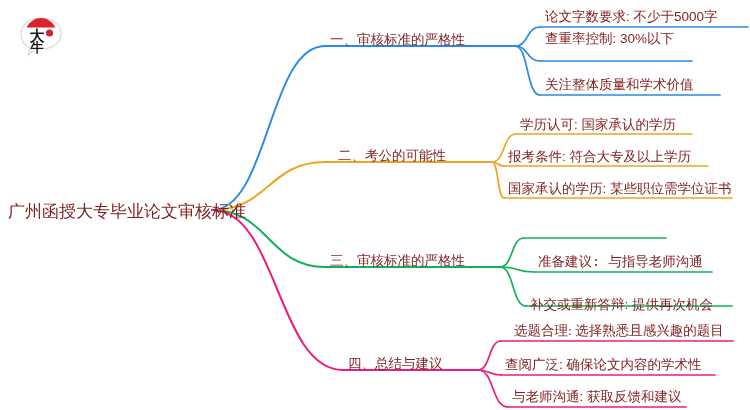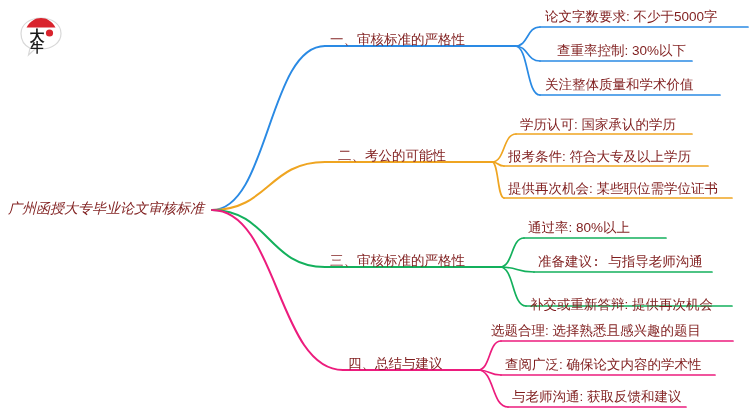--- a/index.html
+++ b/index.html
@@ -58,24 +58,23 @@
   }
 
   
   .node {
     position: absolute;
     white-space: nowrap;
     color: #7f1d1d;
     font-family: "Liberation Sans", "DejaVu Sans", sans-serif;
   }
   .node-root {
-    font-size: 14px;
+    font-size: 17px;
     left: 8px;
     top: 200px;
-    font-style: italic;
   }
   .node-branch {
     font-size: 13.5px;
   }
   .node-leaf {
     font-size: 13.5px;
   }
 
   
   #links {
@@ -139,31 +138,30 @@
       <path d="M 478 370 C 490.65 370, 488.35 375, 501 375" stroke="#ec1c7d" stroke-width="1.7" fill="none" stroke-linecap="round"></path>
       <path d="M 501 375 L 715 375" stroke="#ec1c7d" stroke-width="1.7" fill="none" stroke-linecap="round"></path>
       <path d="M 478 370 C 494.5 370, 491.5 407, 508 407" stroke="#ec1c7d" stroke-width="1.7" fill="none" stroke-linecap="round"></path>
       <path d="M 508 407 L 686 407" stroke="#ec1c7d" stroke-width="1.7" fill="none" stroke-linecap="round"></path>
     </svg>
 
   <div class="node node-root">广州函授大专毕业论文审核标准</div>
 
   <div class="node node-branch" style="left:330px; top:31px;">一、审核标准的严格性</div>
   <div class="node node-leaf" style="left:545px; top:8px;">论文字数要求: 不少于5000字</div>
-  <div class="node node-leaf" style="left:545px; top:42px;margin-left:12px;">查重率控制: 30%以下</div>
+  <div class="node node-leaf" style="left:545px; top:30px;">查重率控制: 30%以下</div>
   <div class="node node-leaf" style="left:545px; top:76px;">关注整体质量和学术价值</div>
 
   <div class="node node-branch" style="left:330px; top:147px;margin-left:8px;">二、考公的可能性</div>
   <div class="node node-leaf" style="left:520px; top:116px;">学历认可: 国家承认的学历</div>
   <div class="node node-leaf" style="left:508px; top:148px;">报考条件: 符合大专及以上学历</div>
-  <div class="node node-leaf" style="left:508px; top:180px;">提供再次机会: 某些职位需学位证书</div>
+  <div class="node node-leaf" style="left:508px; top:180px;">国家承认的学历: 某些职位需学位证书</div>
 
   <div class="node node-branch" style="left:330px; top:252px;">三、审核标准的严格性</div>
-  <div class="node node-leaf" style="left:528px; top:219px;">通过率: 80%以上</div>
   <div class="node node-leaf" style="left:538px; top:253px;font-family:Liberation Mono, monospace;">准备建议: 与指导老师沟通</div>
   <div class="node node-leaf" style="left:530px; top:287px;margin-top:9px;">补交或重新答辩: 提供再次机会</div>
 
   <div class="node node-branch" style="left:348px; top:355px;">四、总结与建议</div>
-  <div class="node node-leaf" style="left:491px; top:322px;">选题合理: 选择熟悉且感兴趣的题目</div>
+  <div class="node node-leaf" style="left:514px; top:322px;font-family:Liberation Serif, serif;">选题合理: 选择熟悉且感兴趣的题目</div>
   <div class="node node-leaf" style="left:505px; top:356px;">查阅广泛: 确保论文内容的学术性</div>
   <div class="node node-leaf" style="left:512px; top:388px;">与老师沟通: 获取反馈和建议</div>
 
 </div>
 
 </body></html>

